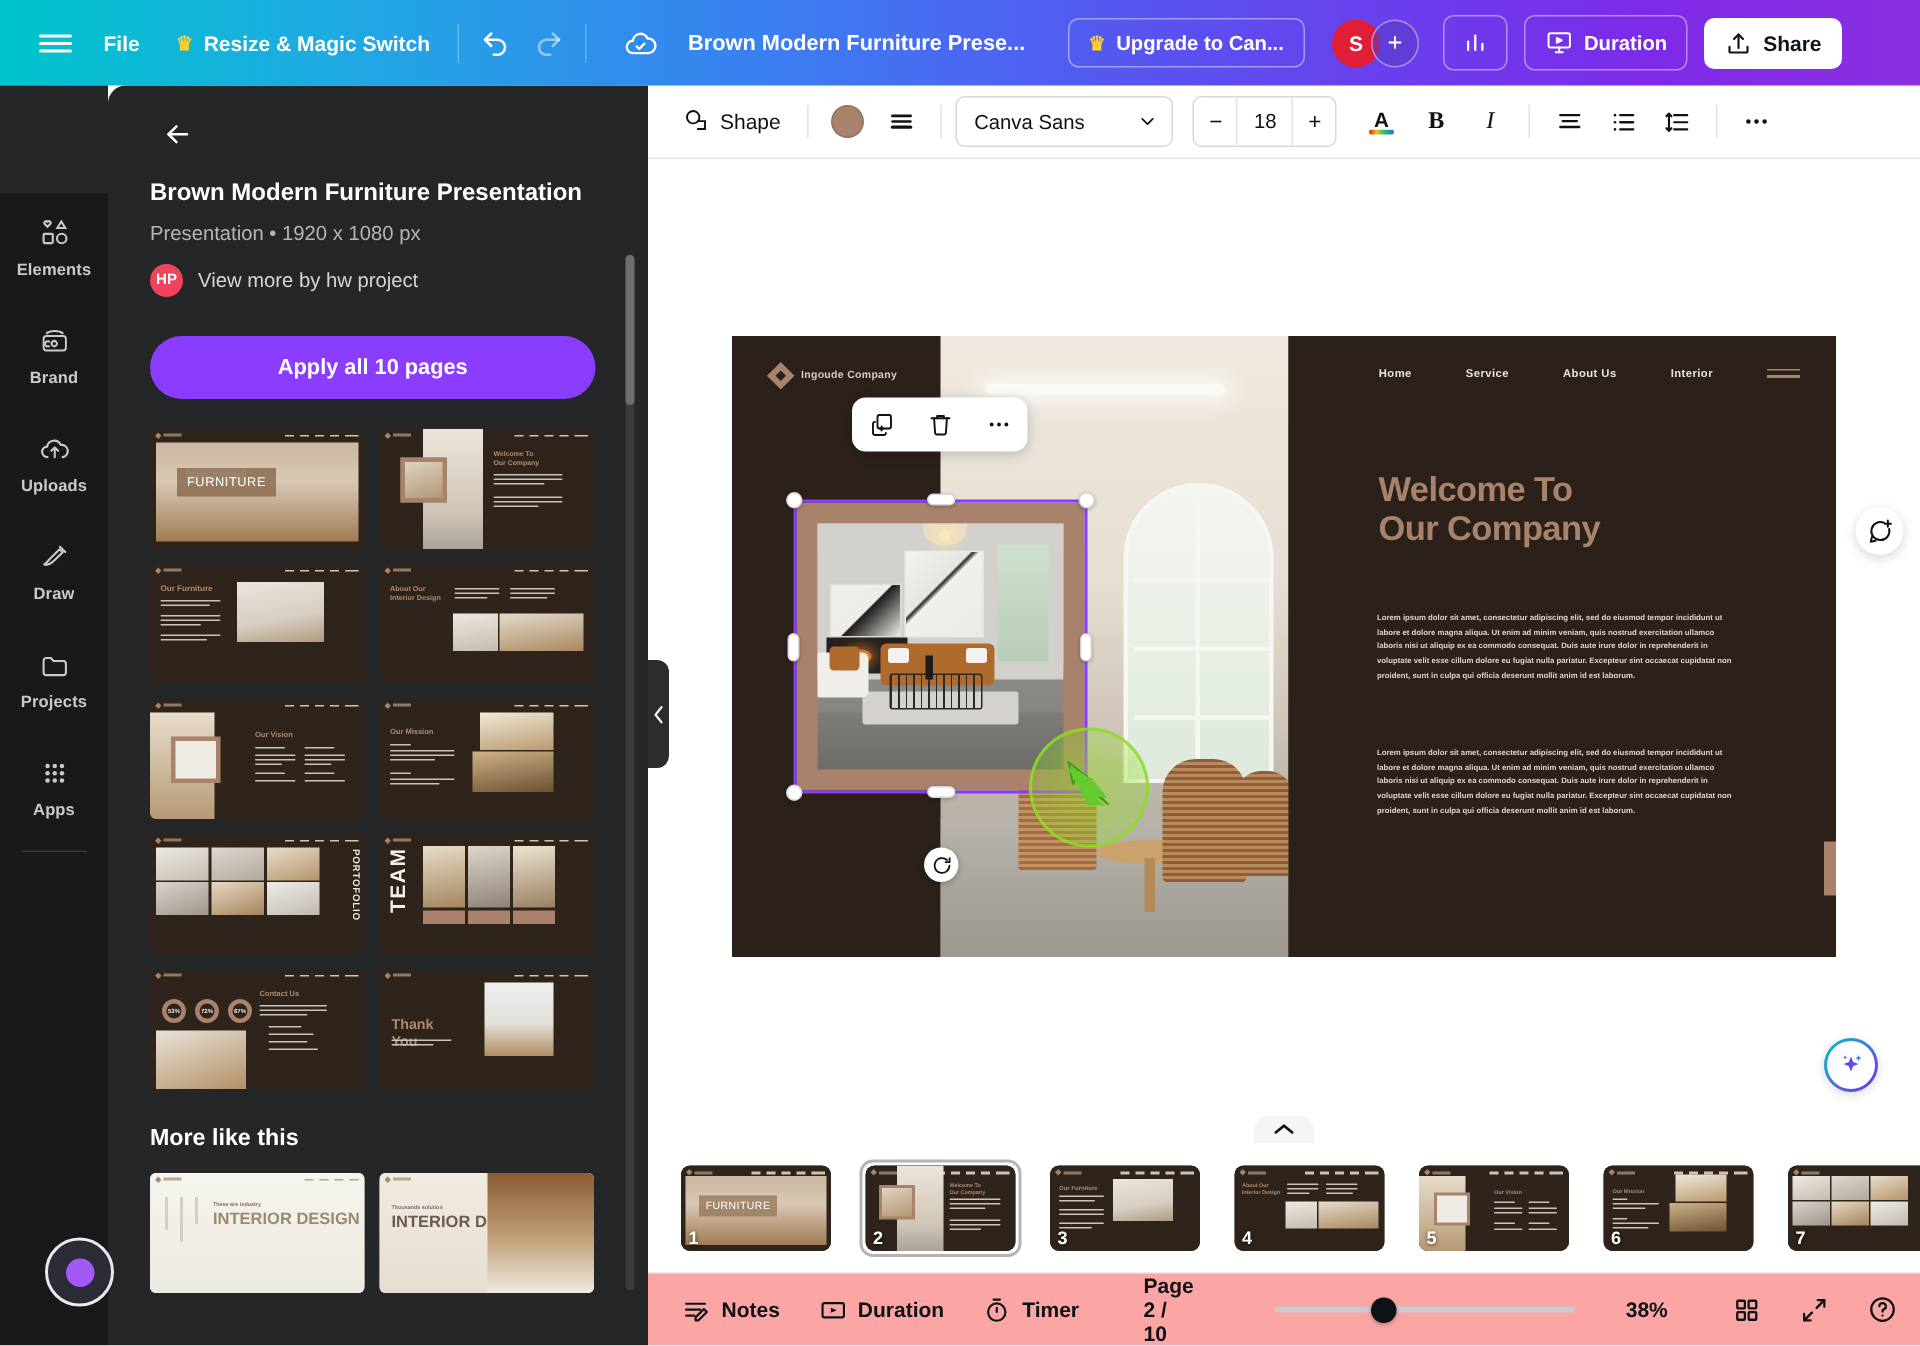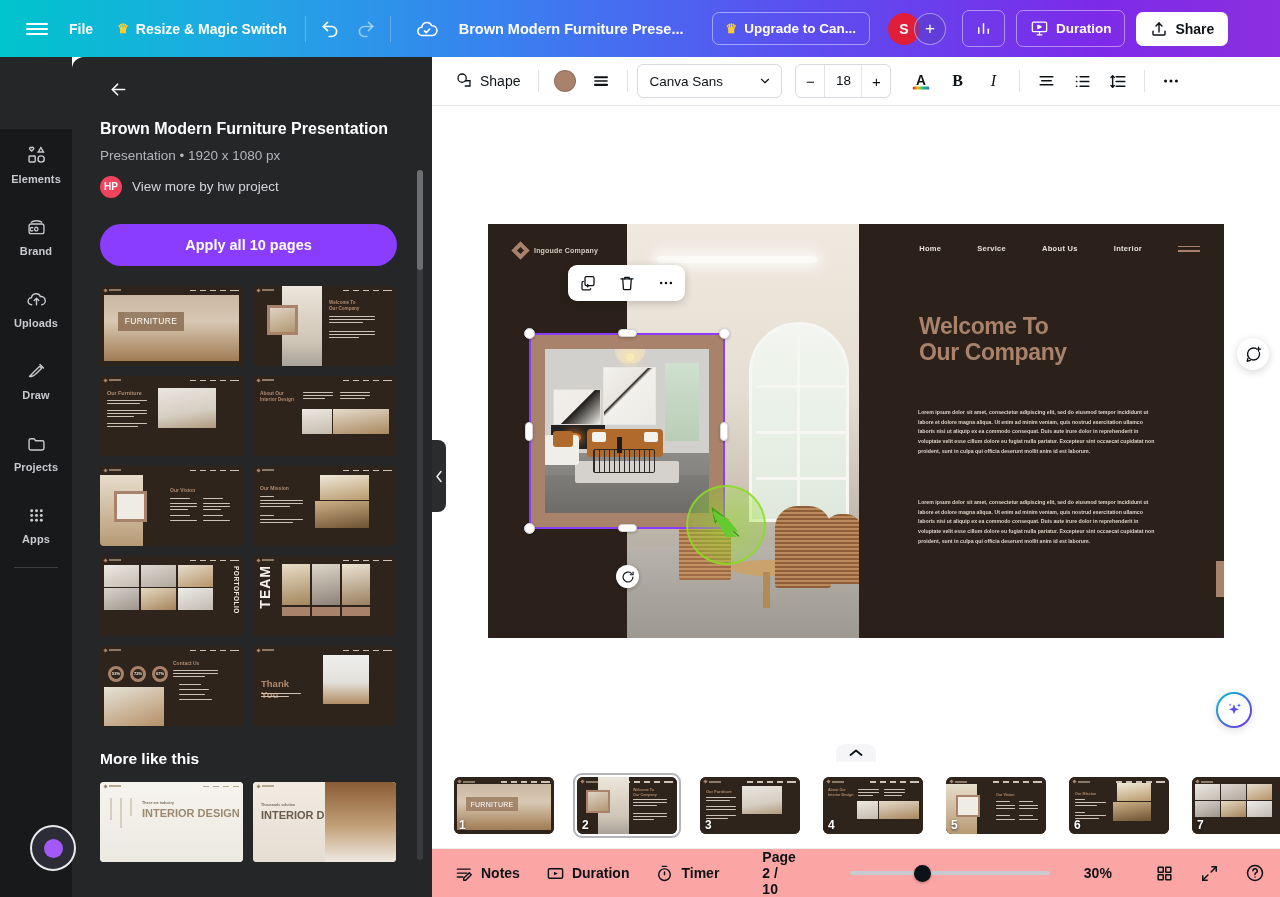--- a/index.html
+++ b/index.html
@@ -1273,21 +1273,21 @@
           <path d="M9.3 3h5.4"></path>
         </svg>
       <span>Timer</span>
     </div>
     <div class="sb-page">Page 2 / 10</div>
     <div class="sb-divider" style="margin-left:26px"></div>
     <div class="zoom-slider">
       <div class="zoom-track"></div>
       <div class="zoom-thumb"></div>
     </div>
-    <div class="zoom-val">30%</div>
+    <div class="zoom-val">38%</div>
     <div class="sb-btn" style="margin-left:26px">
       <svg width="19" height="19" viewBox="0 0 24 24" fill="none" stroke="#0d1216" stroke-width="1.9">
           <rect x="4" y="4" width="6.4" height="6.4" rx="0.7"></rect>
           <rect x="13.6" y="4" width="6.4" height="6.4" rx="0.7"></rect>
           <rect x="4" y="13.6" width="6.4" height="6.4" rx="0.7"></rect>
           <rect x="13.6" y="13.6" width="6.4" height="6.4" rx="0.7"></rect>
         </svg>
     </div>
     <div class="sb-btn">
       <svg width="19" height="19" viewBox="0 0 24 24" fill="none" stroke="#0d1216" stroke-width="1.9" stroke-linecap="round" stroke-linejoin="round">

